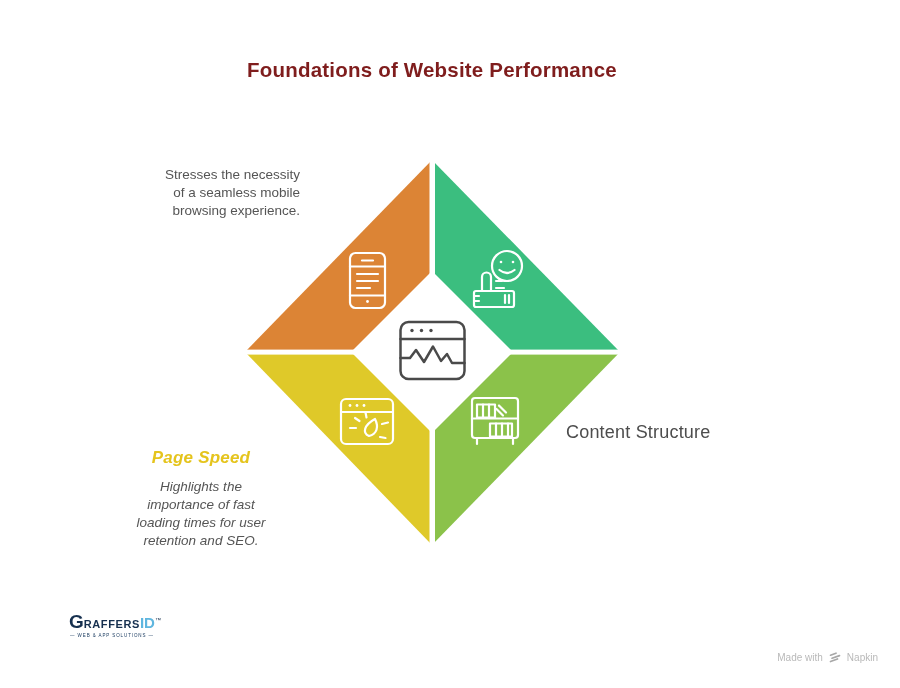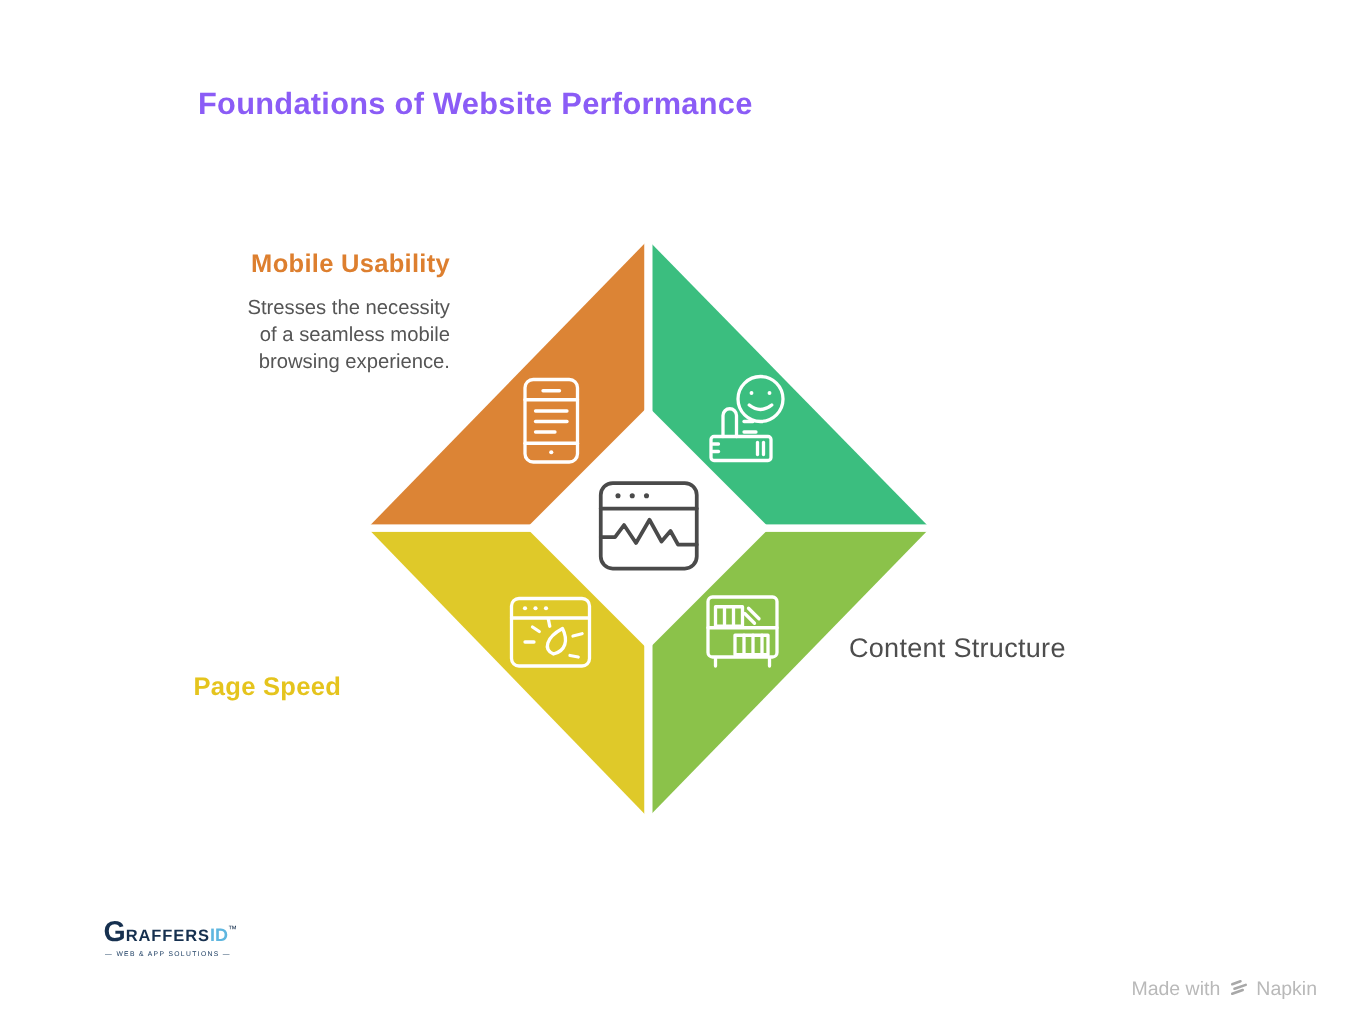--- a/index.html
+++ b/index.html
@@ -1,75 +1,78 @@
 <!DOCTYPE html>
 <html><head>
 <meta charset="utf-8">
 <style>
   * { margin:0; padding:0; box-sizing:border-box; }
   body { width:900px; height:688px; background:#ffffff; font-family:"Liberation Sans", sans-serif; }
   .stage { position:relative; width:900px; height:688px; background:#ffffff; overflow:hidden; }
 
   .page-title {
     position:absolute; left:132px; top:58px; width:600px;
-    font-size:20.5px; font-weight:bold;
-    color:#8b5cf6; letter-spacing:.2px;
+    text-align:center; font-size:20.5px; font-weight:bold;
+    color:#7f1d1d; letter-spacing:.2px;
   }
 
   .tblock { position:absolute; }
   .tblock h2 { font-size:17px; font-weight:bold; margin-bottom:10px; letter-spacing:.2px; }
   .tblock p  { font-size:13.5px; line-height:18px; color:#555555; white-space:pre-line; }
 
   .blk-mobile  { left:128px; top:166px; width:172px; text-align:right; }
   .blk-mobile h2 { color:#dd7f2f; }
   .blk-ux      { left:565px; top:112px; width:175px; text-align:left; }
   .blk-ux h2   { color:#3dbb7d; }
-  .blk-speed   { left:129px; top:448px; width:172px; text-align:left; }
+  .blk-speed   { left:115px; top:448px; width:172px; text-align:center;font-style:italic; }
   .blk-speed h2 { color:#e5c41d; }
   .blk-content { left:566px; top:422px; width:180px; text-align:left; }
   .blk-content h2 { color:#4d4d4d; font-weight:400; font-size:18px; }
 
   .diamond-svg { position:absolute; left:238px; top:154px; }
 
   .logo { position:absolute; left:69px; top:612px; color:#16304f; }
   .logo-row { display:flex; align-items:baseline; }
   .logo-g    { font-size:19px; font-weight:800; color:#16304f; line-height:1; }
   .logo-rest { font-size:11px; font-weight:bold; letter-spacing:.6px; color:#16304f; }
-  .logo-id   { font-size:12px; font-weight:800; color:#5fb6df; }
+  .logo-id   { font-size:15px; font-weight:800; color:#5fb6df; }
   .logo-mark { font-size:6px; color:#16304f; position:relative; top:-6px; }
   .logo-tagline {
     margin-top:2px; font-size:4.5px; letter-spacing:.9px;
     color:#14365c; text-align:center; width:86px; white-space:nowrap; overflow:hidden;
   }
 
   .napkin-credit {
     position:absolute; right:22px; top:651px;
     display:flex; align-items:center; gap:5px;
-    color:#b9b9b9; font-size:13px;
+    color:#b9b9b9; font-size:10px;
   }
 </style>
 </head>
 <body>
 
 <div class="stage">
 
   <div class="page-title">Foundations of Website Performance</div>
 
   <div class="tblock blk-mobile">
-    <h2>Mobile Usability</h2>
     <p>Stresses the necessity
 of a seamless mobile
 browsing experience.</p>
   </div>
 
   <div class="tblock blk-ux">
   </div>
 
   <div class="tblock blk-speed">
     <h2>Page Speed</h2>
+    <p>Highlights the
+importance of fast
+loading times for user
+retention and SEO.</p>
   </div>
 
   <div class="tblock blk-content">
     <h2>Content Structure</h2>
   </div>
 
   <svg class="diamond-svg" width="390" height="398" viewBox="238 154 390 398">
 
     <polygon points="245,352 432,160 432,352" fill="#dc8435"></polygon>
     <polygon points="432,160 620,352 432,352" fill="#3bbe7f"></polygon>

